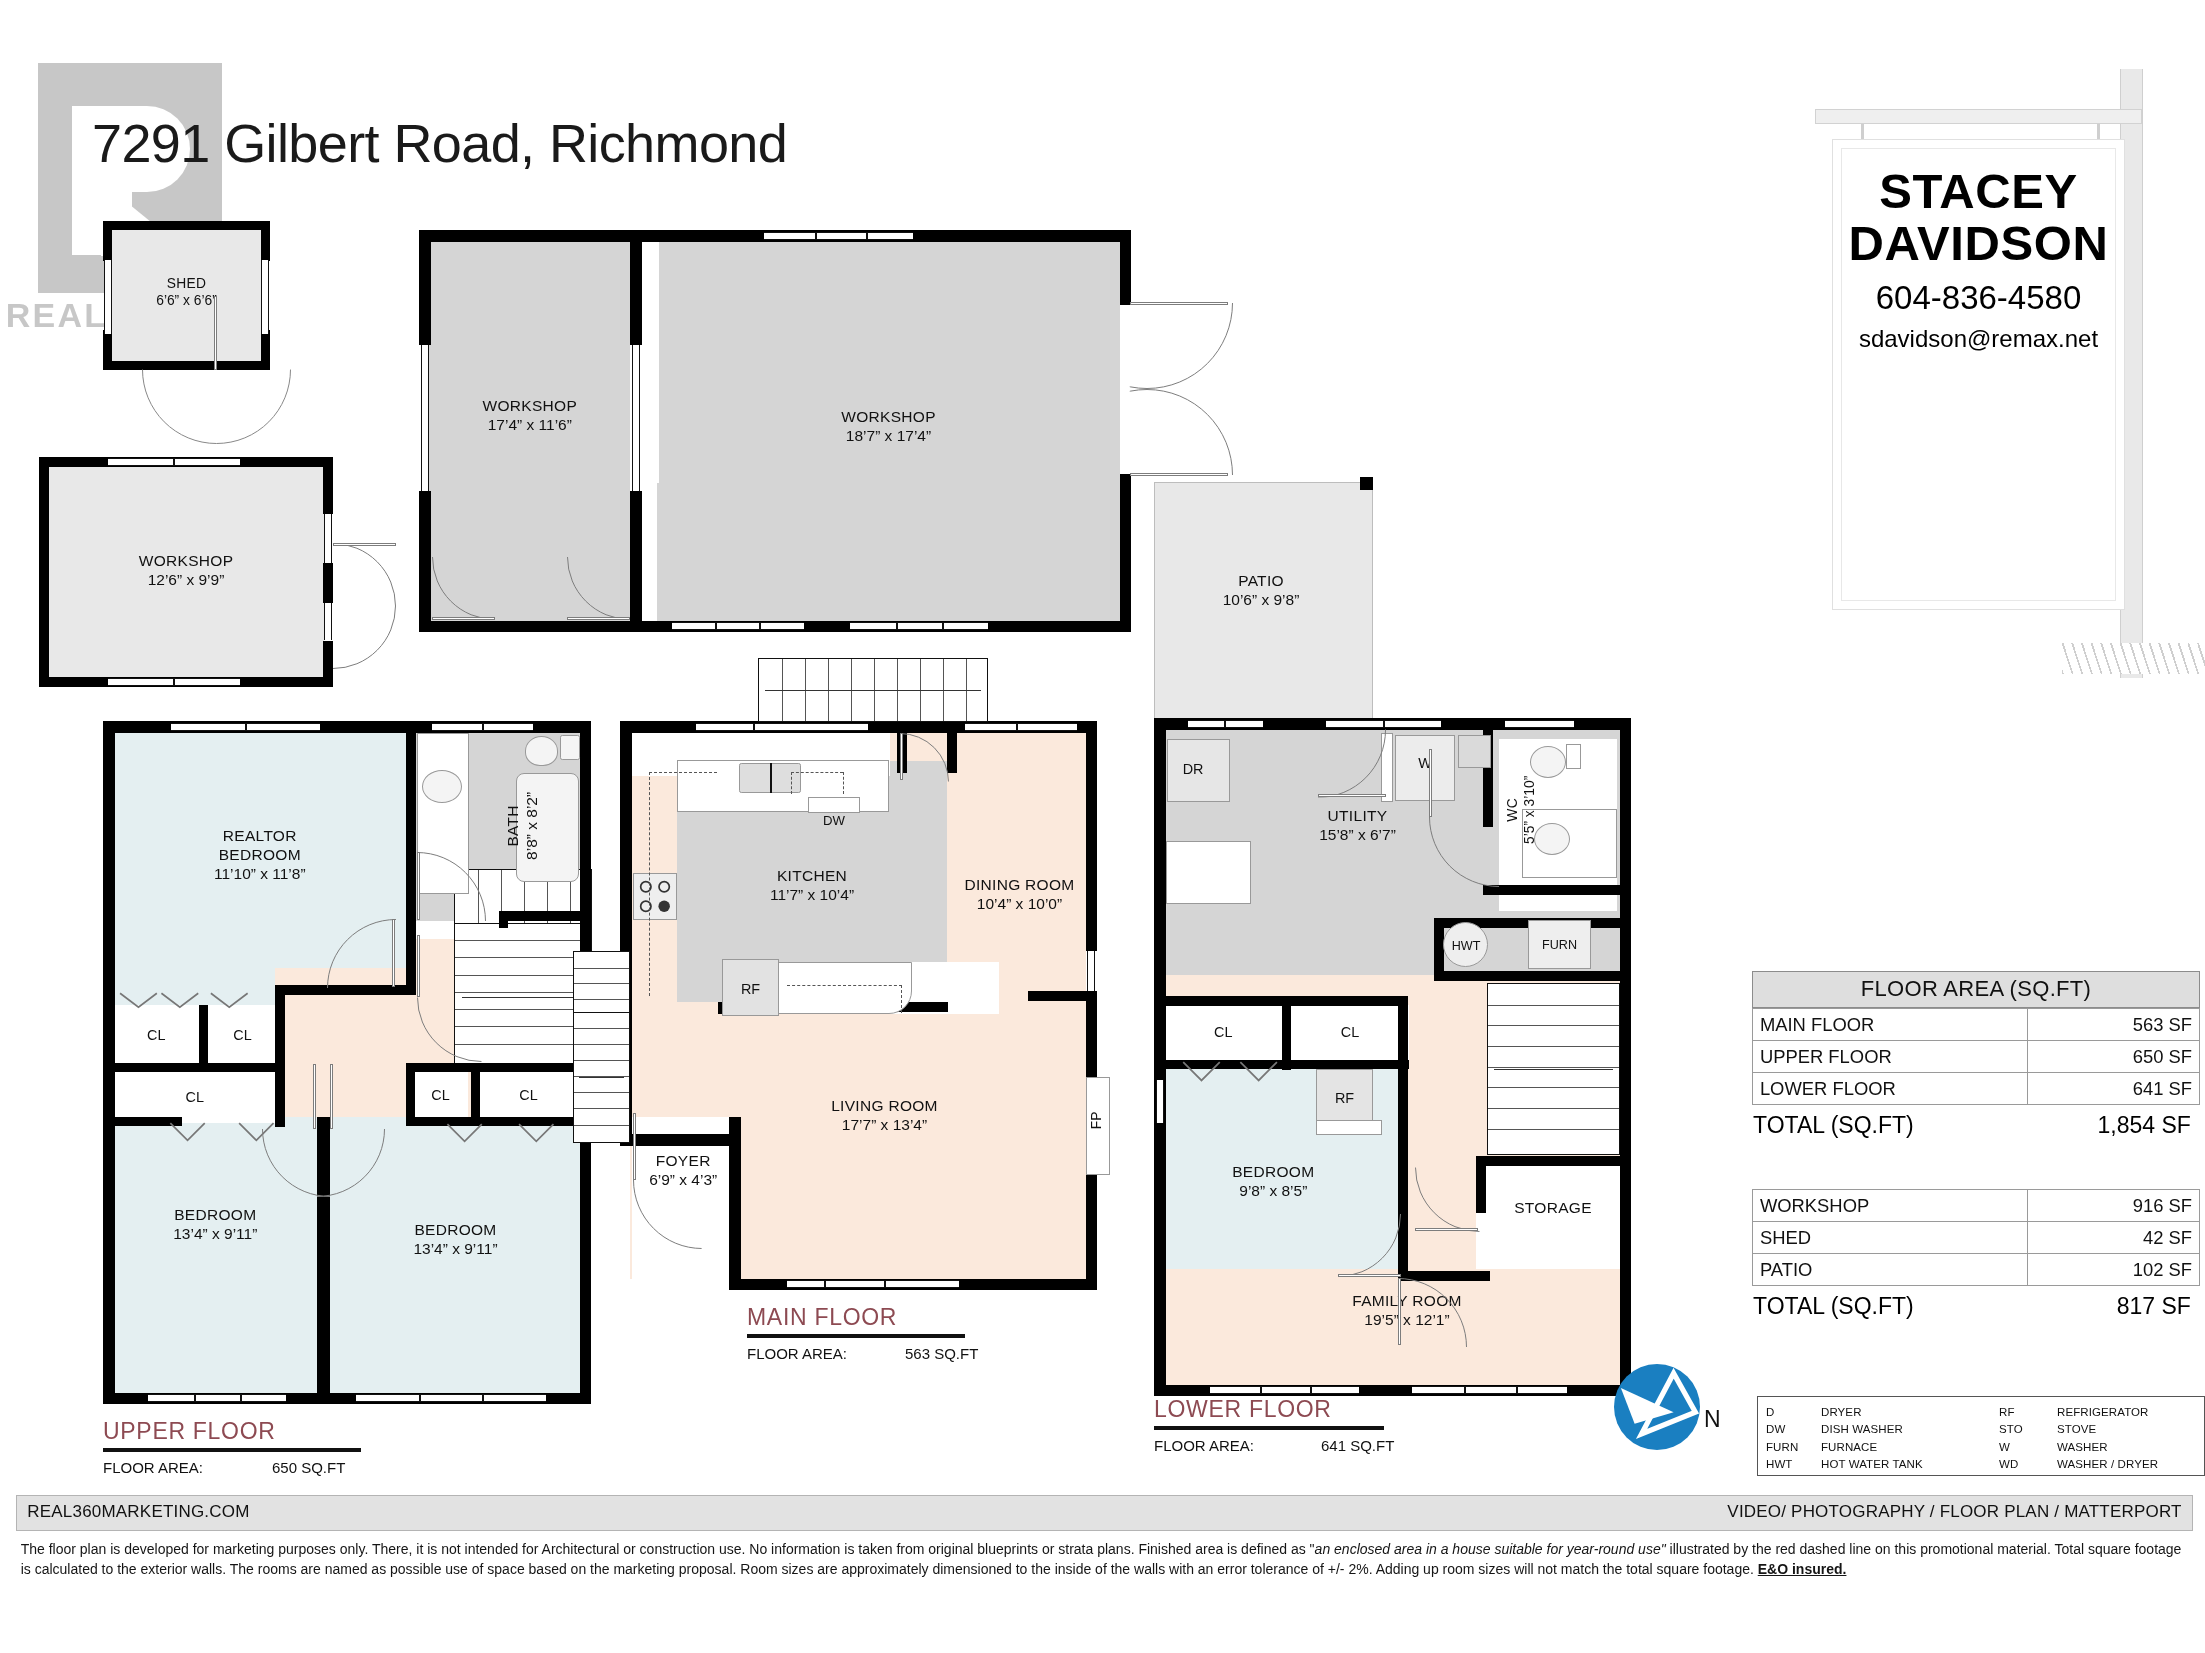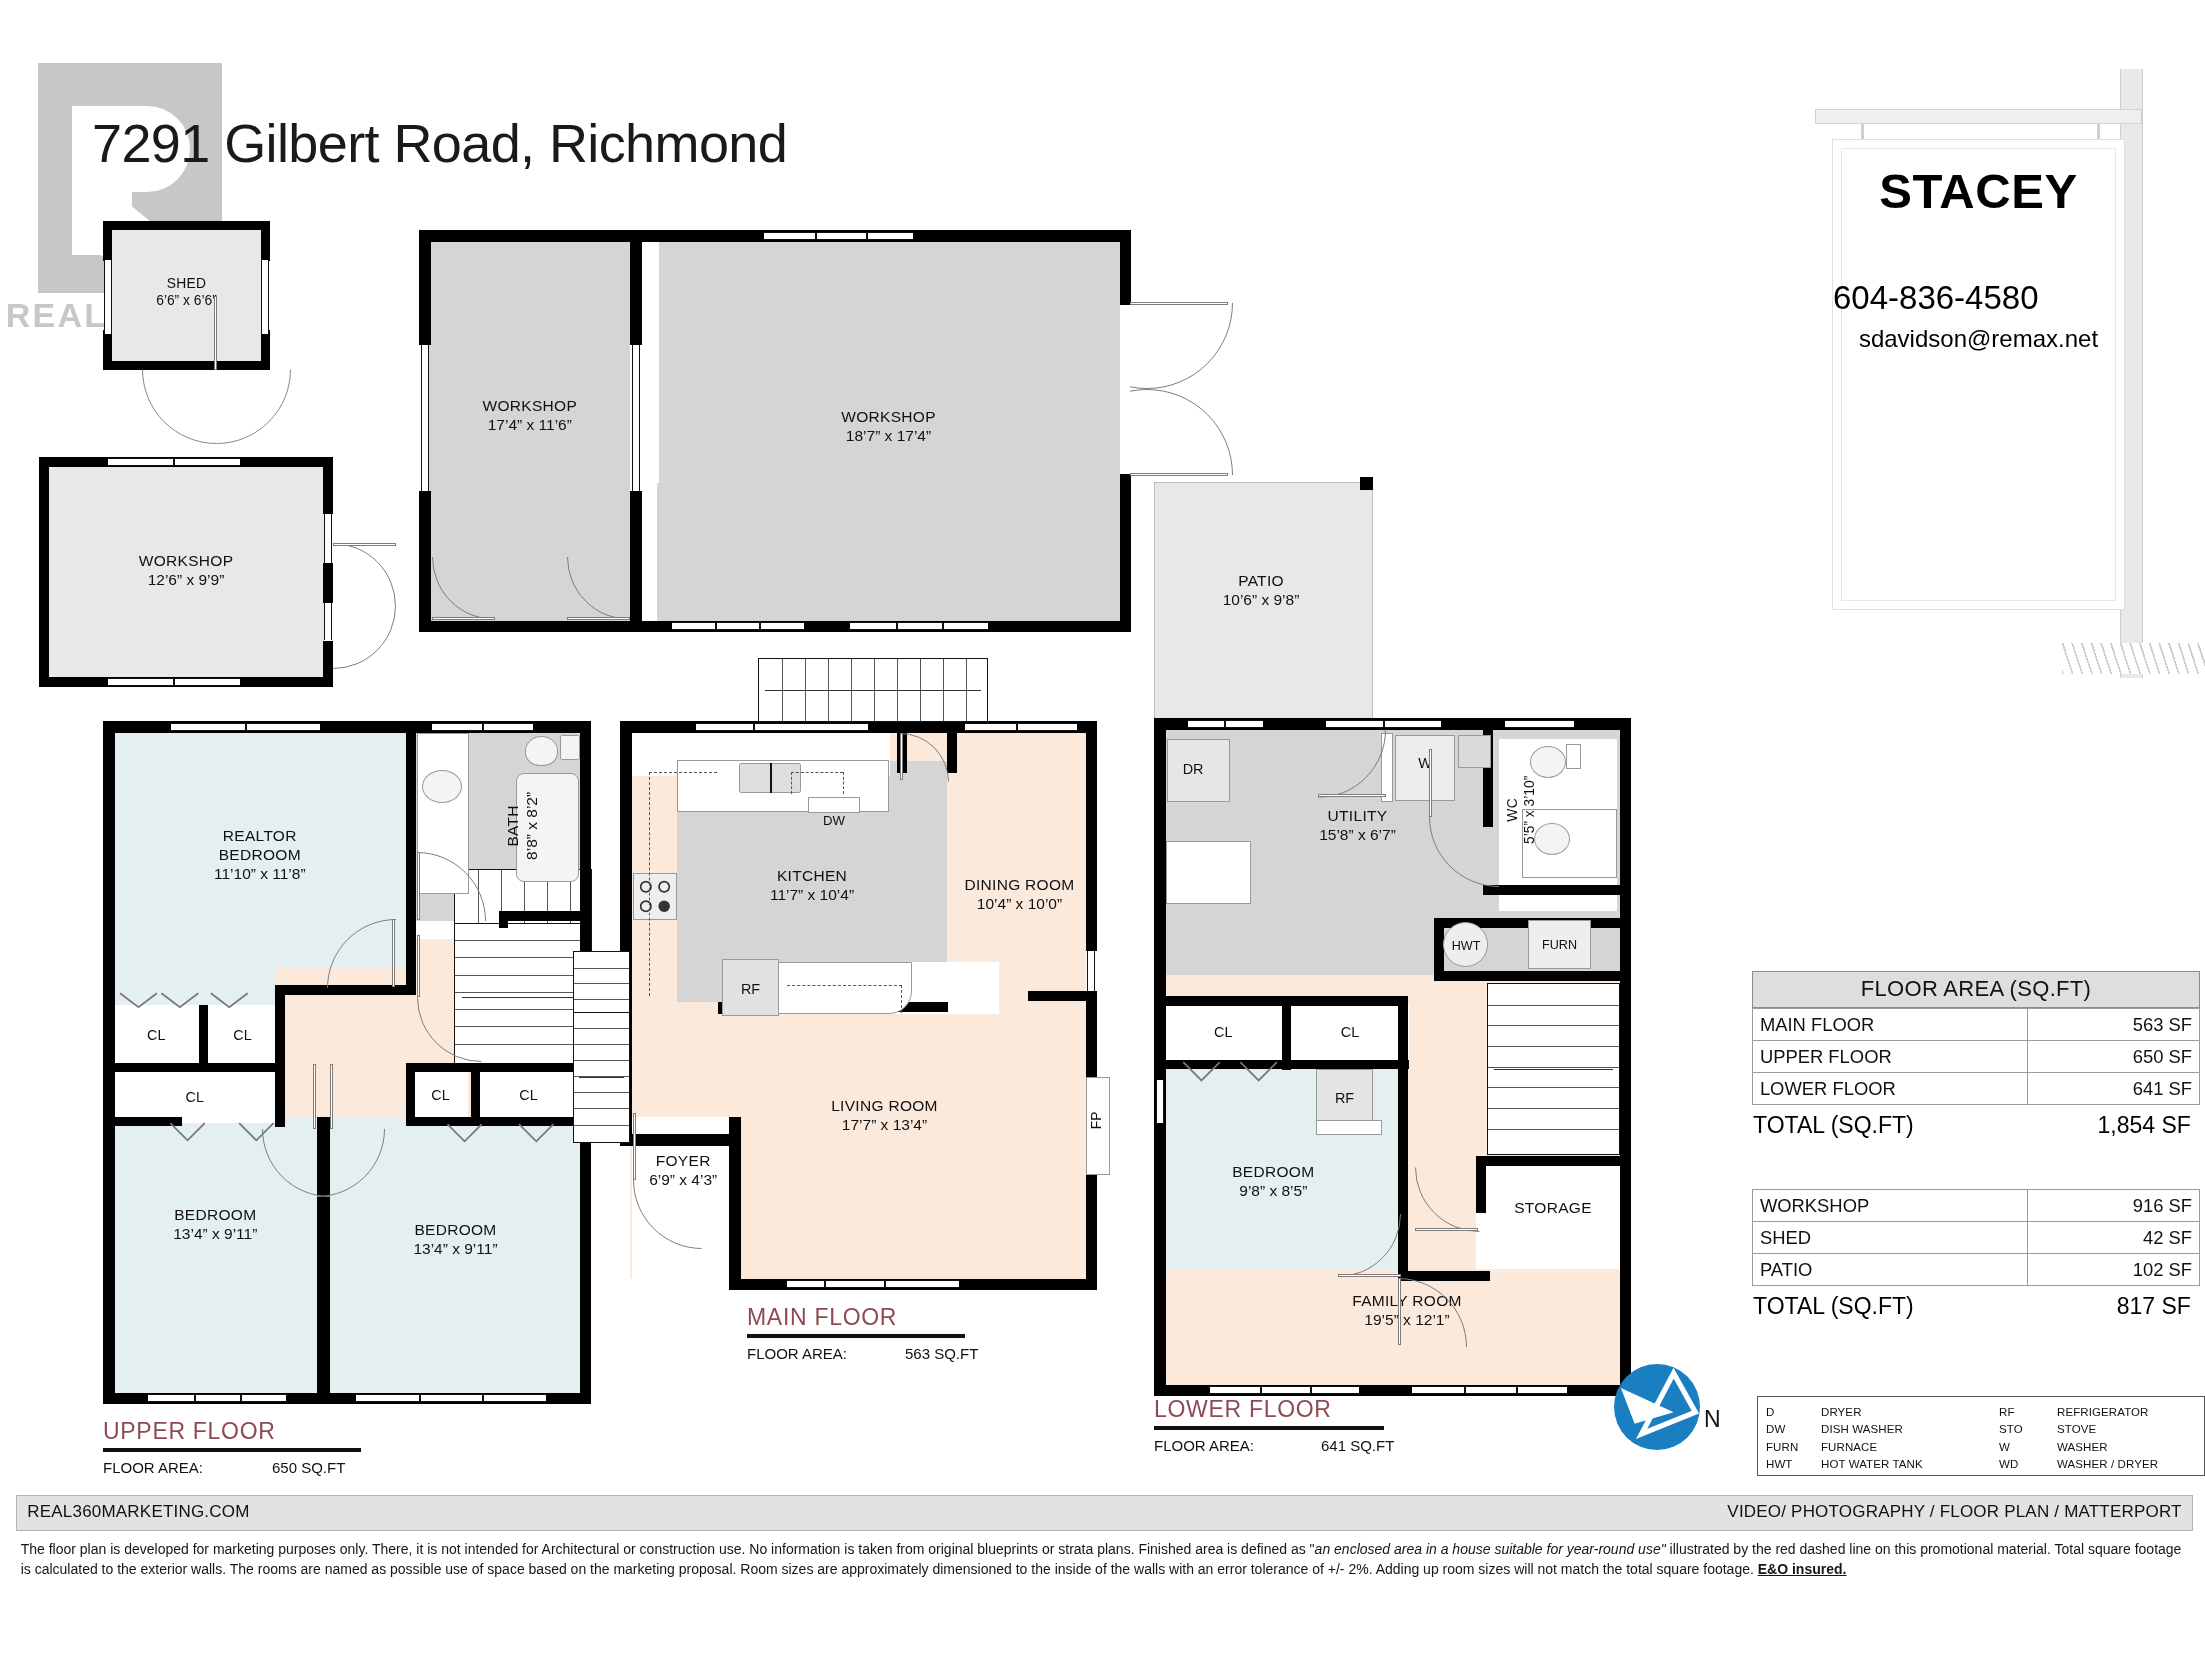--- a/index.html
+++ b/index.html
@@ -106,21 +106,21 @@
   .sign-arm  { position:absolute; left: 17px; top: 40px; width: 327px; height: 15px;
                background:#efefef; border:1.1px solid #d2d2d2; }
   .sign-hang { position:absolute; width:2.9px; height:16px; background:#cfcfcf; top:55px;}
   .sign-board{ position:absolute; left: 34px; top: 70px; width: 293px; height: 471px;
                background:#fff; border:1.7px solid #e0e0e0; }
   .sign-inner{ position:absolute; left:8px; top:8px; right:8px; bottom:8px; border:1.1px solid #e8e8e8; }
   #sign-name1 { position:absolute; left:0; right:0; top: 23px; text-align:center;
                 font-size: 49px; font-weight: 700; letter-spacing: 0.6px; color:#000;}
   #sign-name2 { position:absolute; left:0; right:0; top: 75px; text-align:center;
                 font-size: 49px; font-weight: 700; letter-spacing: 0.6px; color:#000;}
-  #sign-phone { position:absolute; left:0; right:0; top: 139px; text-align:left;
+  #sign-phone { position:absolute; left:0; right:0; top: 139px; text-align:center;
                 font-size: 33px; font-weight: 400; color:#000;}
   #sign-email { position:absolute; left:0; right:0; top: 185px; text-align:center;
                 font-size: 24px; font-weight: 400; color:#000;}
   .balloon { position:absolute; left:79px; top:230px; width:138px; height:172px; }
   .b-red   { position:absolute; left:0; top:0; width:138px; height:60px;
              background:#cf2126; border-radius:69px 69px 0 0; }
   .b-white { position:absolute; left:0; top:53px; width:138px; height:52px; background:#fff;
              border-radius: 0 0 23px 23px;}
   .b-blue  { position:absolute; left:4.6px; top:92px; width:129px; height:75px; background:#11519e;
              clip-path: polygon(6% 0, 94% 0, 70% 100%, 30% 100%); }
@@ -706,20 +706,21 @@
 <div class="abs" id="compass-n" style="left:1704px;top:1406px;">N</div>
 
 <div class="abs" id="sign-wrap">
   <div class="sign-post"></div>
   <div class="sign-arm"></div>
   <div class="sign-hang" style="left:63px;"></div>
   <div class="sign-hang" style="left:299px;"></div>
   <div class="sign-board">
     <div class="sign-inner"></div>
     <div id="sign-name1">STACEY</div>
+    <div id="sign-name2">DAVIDSON</div>
     <div id="sign-phone">604-836-4580</div>
     <div id="sign-email">sdavidson@remax.net</div>
   </div>
   <div class="hatch"></div>
 </div>
 
 <div class="areatable" style="left:1752px;top:971px;">
   <div class="at-head">FLOOR AREA (SQ.FT)</div>
   <table>
     <tbody>

